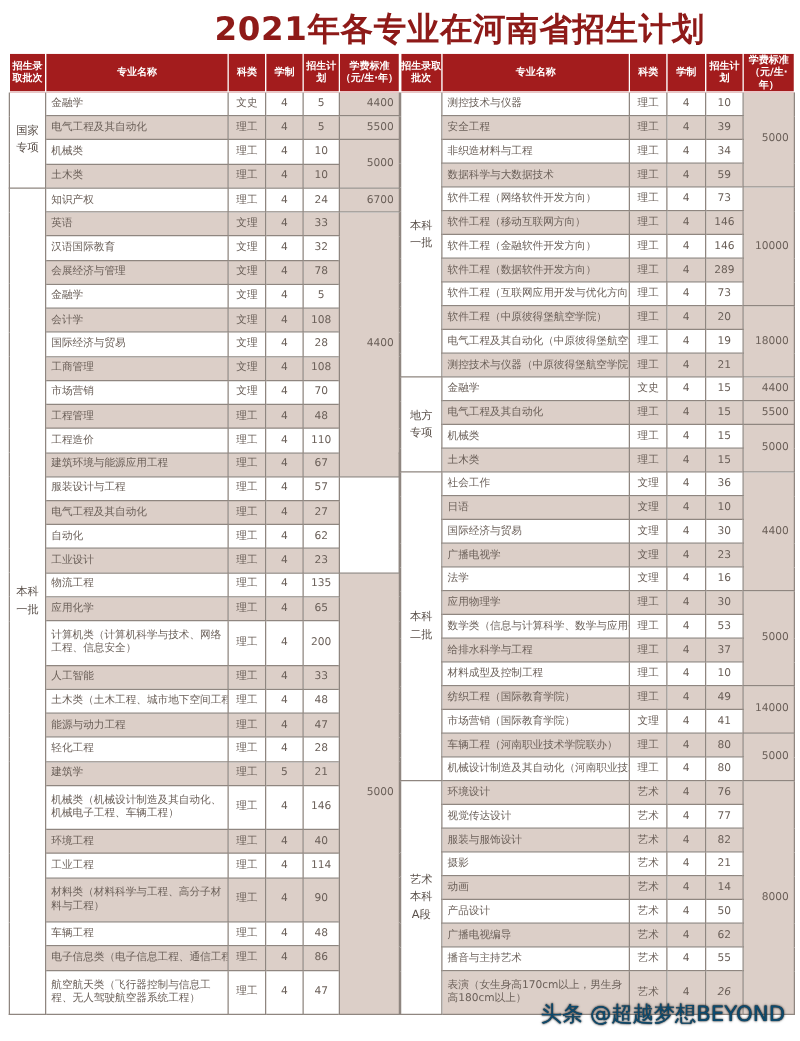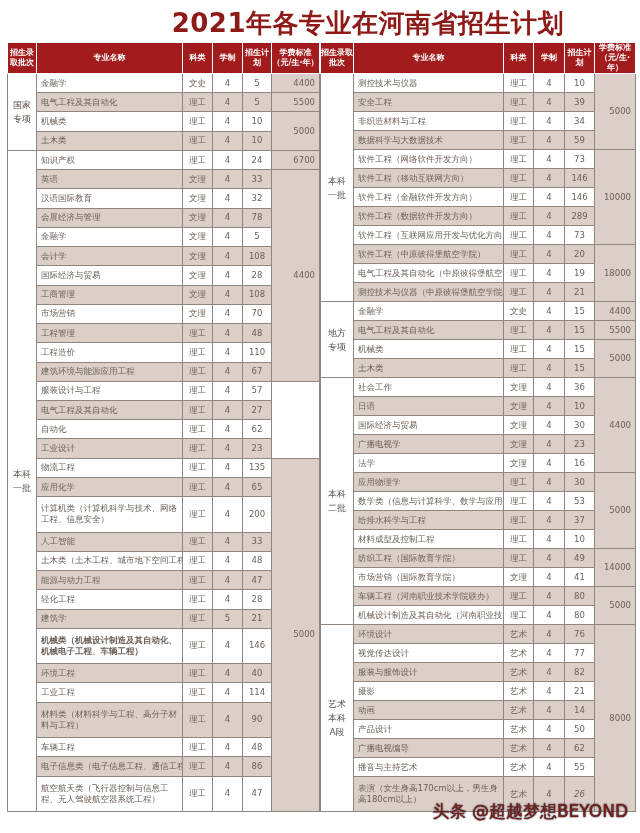--- a/index.html
+++ b/index.html
@@ -12,21 +12,21 @@
   th { background: #a31c1d; color: #ffffff; font-weight: bold; font-size: 8px;
        height: 30px; border: 1px solid #ffffff; text-align: center; line-height: 10px; padding: 0; }
   td { border: 1px solid #8f8680; height: 18px; padding: 0 4px; text-align: center;
        line-height: 11px; color: #6a5f58; background: #ffffff; white-space: nowrap; overflow: hidden; }
   td.name { text-align: left; }
   td.wrap { white-space: normal; }
   tr.alt td { background: #dccfc8; }
   td.batch { background: #ffffff !important; font-size: 9px; color: #5a504a; white-space: normal; line-height: 14px; text-align: center; }
   td.fee { background: #dccfc8 !important; text-align: right; }
   .left td.batch, .left th.c0 { }
-  .watermark { position: absolute; right: 12px; bottom: 10px; font-size: 17px; color: #7f1d1d;
+  .watermark { position: absolute; right: 12px; bottom: 10px; font-size: 17px; color: #0c4a6e;
                text-shadow: 0 0 2px #333, 0 0 1px #000; letter-spacing: 0px; }
 </style>
 </head>
 <body>
 
 <div class="title">2021年各专业在河南省招生计划</div>
 
 <div class="tables">
   <table class="left" id="left-table" style="width:312px;">
     <colgroup>
@@ -219,21 +219,21 @@
           <td>4</td>
           <td>28</td>
         </tr>
         <tr class="alt">
           <td class="name">建筑学</td>
           <td>理工</td>
           <td>5</td>
           <td>21</td>
         </tr>
         <tr>
-          <td class="name wrap" style="height: 34px; font-weight: bold;">机械类（机械设计制造及其自动化、机械电子工程、车辆工程）</td>
+          <td class="name wrap" style="height: 34px;">机械类（机械设计制造及其自动化、机械电子工程、车辆工程）</td>
           <td style="height: 34px;">理工</td>
           <td style="height: 34px;">4</td>
           <td style="height: 34px;">146</td>
         </tr>
         <tr class="alt">
           <td class="name">环境工程</td>
           <td>理工</td>
           <td>4</td>
           <td>40</td>
         </tr>

